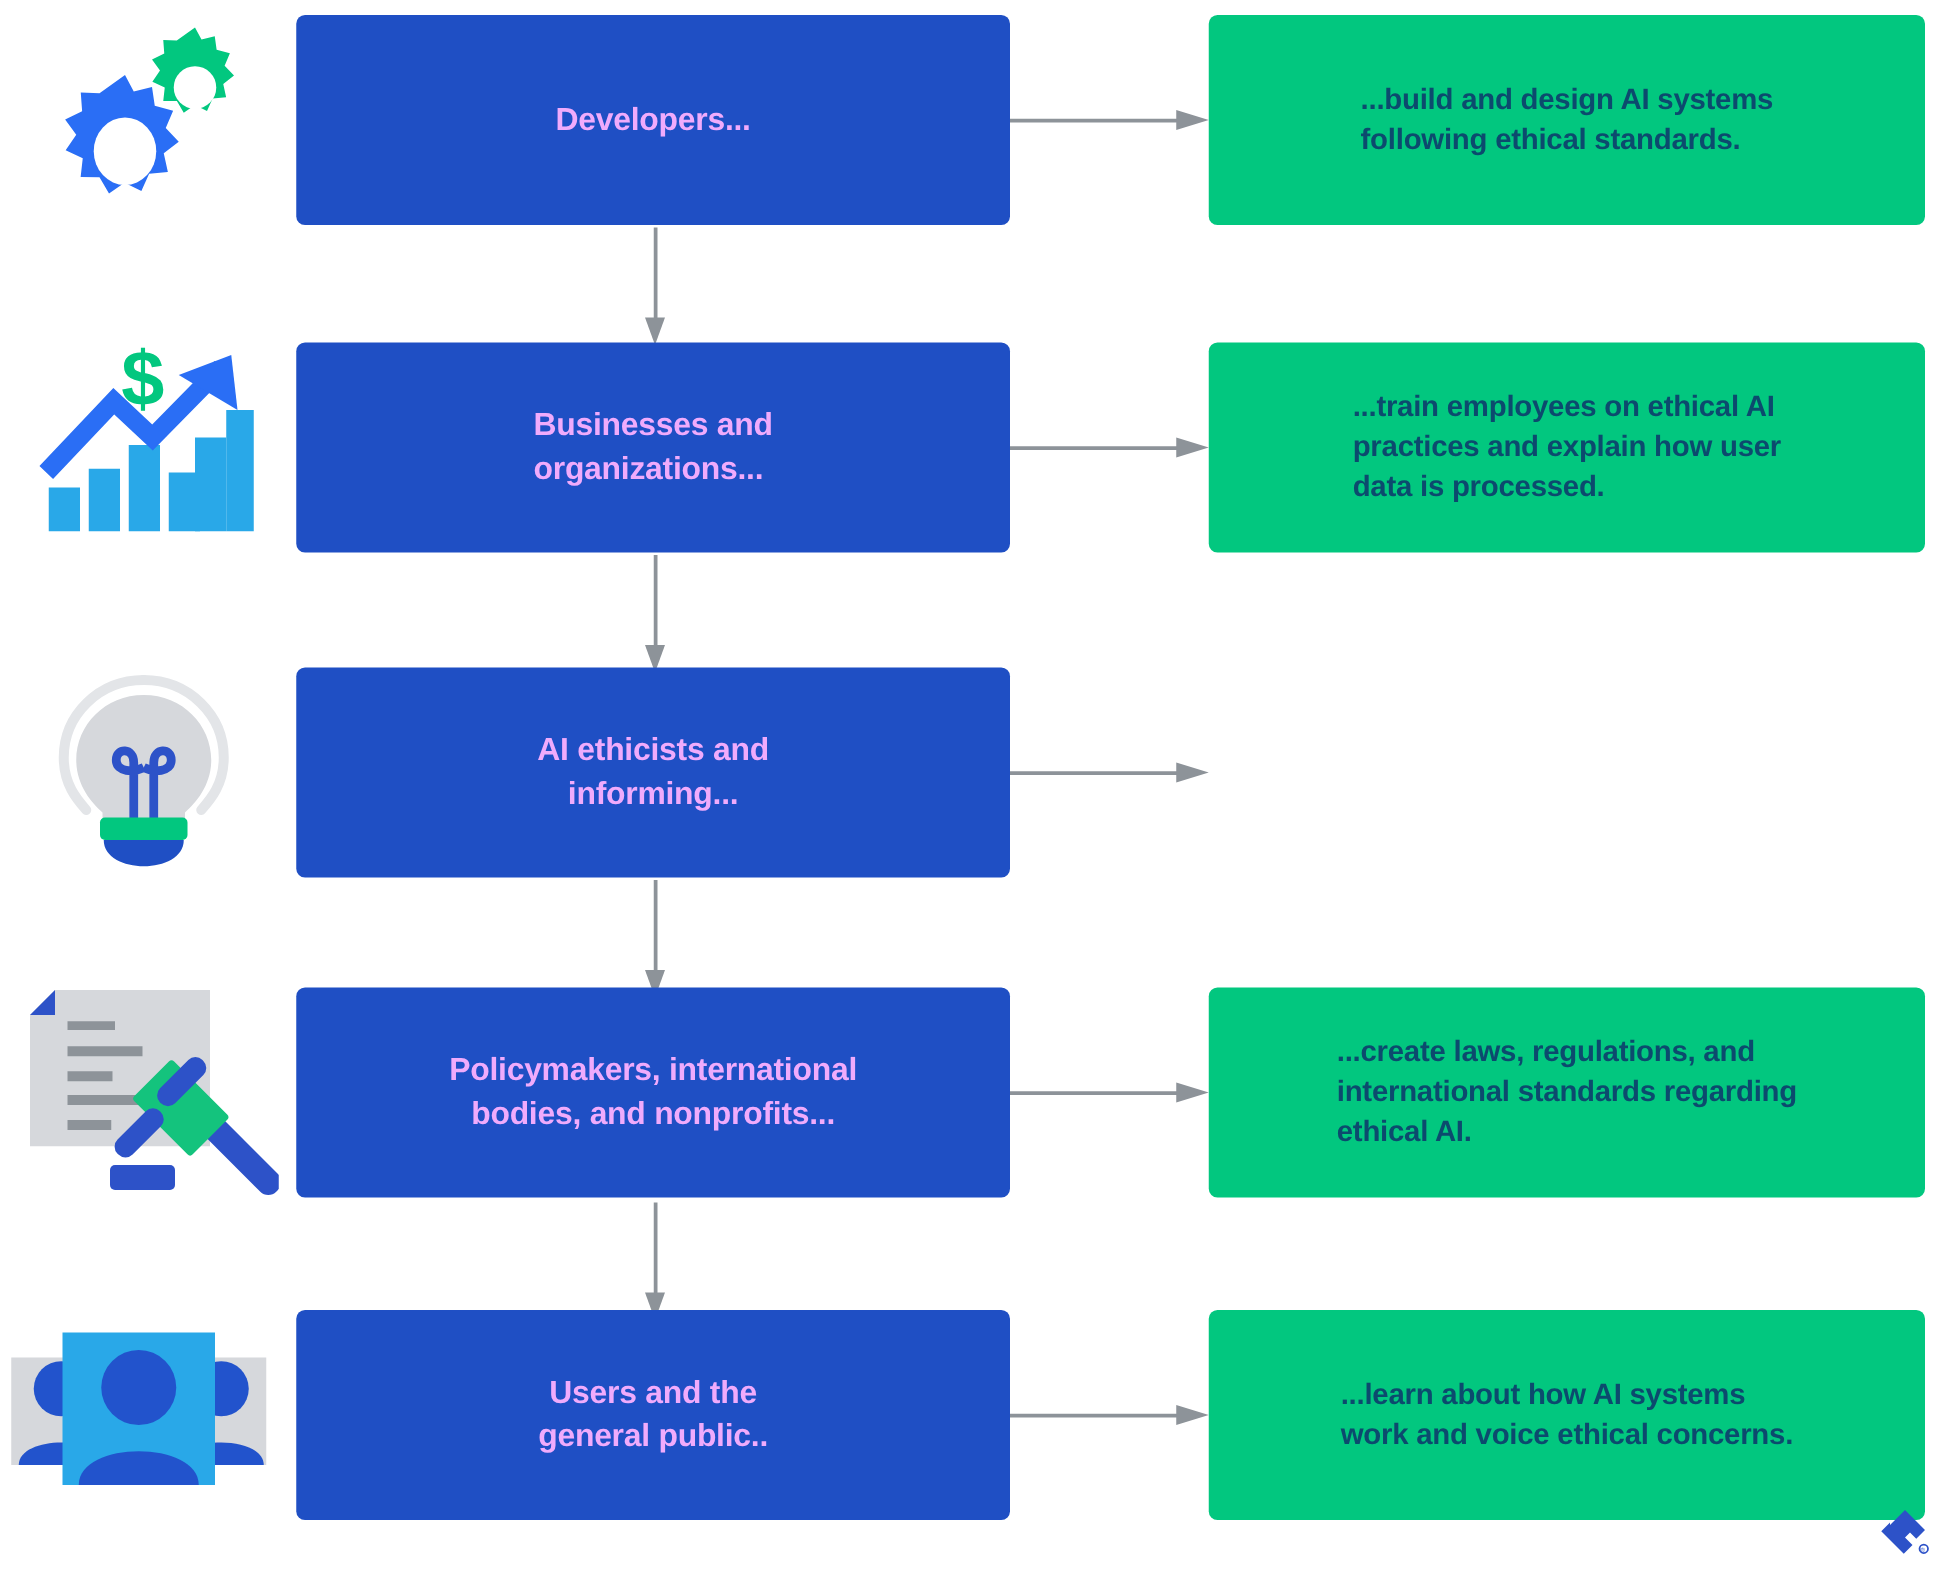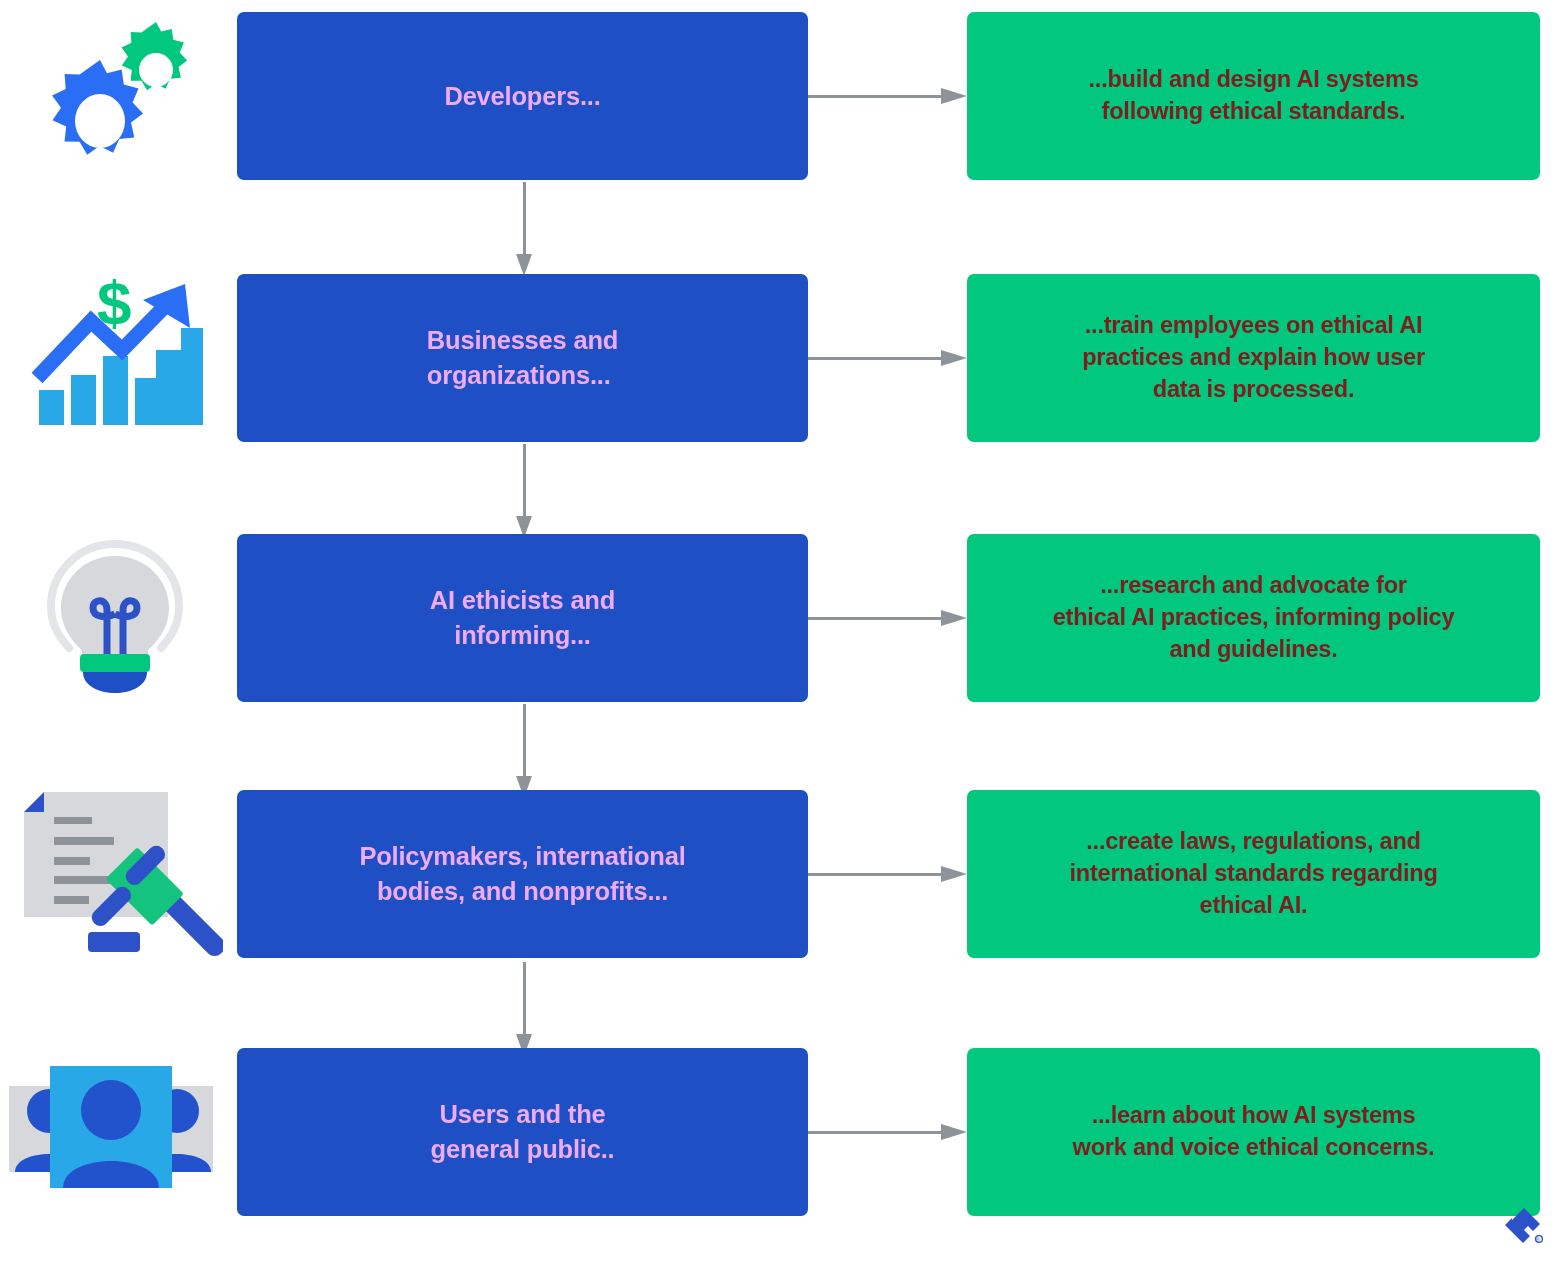--- a/index.html
+++ b/index.html
@@ -74,26 +74,25 @@
     height: 168px;
     background: #02c77f;
     border-radius: 7px;
     display: flex;
     align-items: center;
     justify-content: center;
     box-sizing: border-box;
     padding: 0 28px;
   }
   .green-box .txt {
-    color: #7f1d1d;
+    color: #0c4a6e;
     font-size: 23.5px;
     font-weight: bold;
     line-height: 1.35;
     letter-spacing: -0.2px;
-    text-align: center;
     white-space: pre-line;
   }
 
   
   .h-arrow {
     position: absolute;
     left: 808px;
     top: 76px;
     width: 159px;
     height: 16px;
@@ -258,25 +257,20 @@
     <div class="blue-box">
       <span class="txt">AI ethicists and
 informing...</span>
     </div>
 
     <div class="h-arrow">
       <div class="shaft"></div>
       <div class="head"></div>
     </div>
 
-    <div class="green-box">
-      <span class="txt">...research and advocate for
-ethical AI practices, informing policy
-and guidelines.</span>
-    </div>
   </div>
 
   <div class="v-arrow" style="top:704px;">
     <div class="shaft"></div>
     <div class="head"></div>
   </div>
 
   <div class="row" style="top:790px;">
     <div class="icon-cell" style="width:230px;">
       <svg width="215" height="180" viewBox="0 0 215 180">

